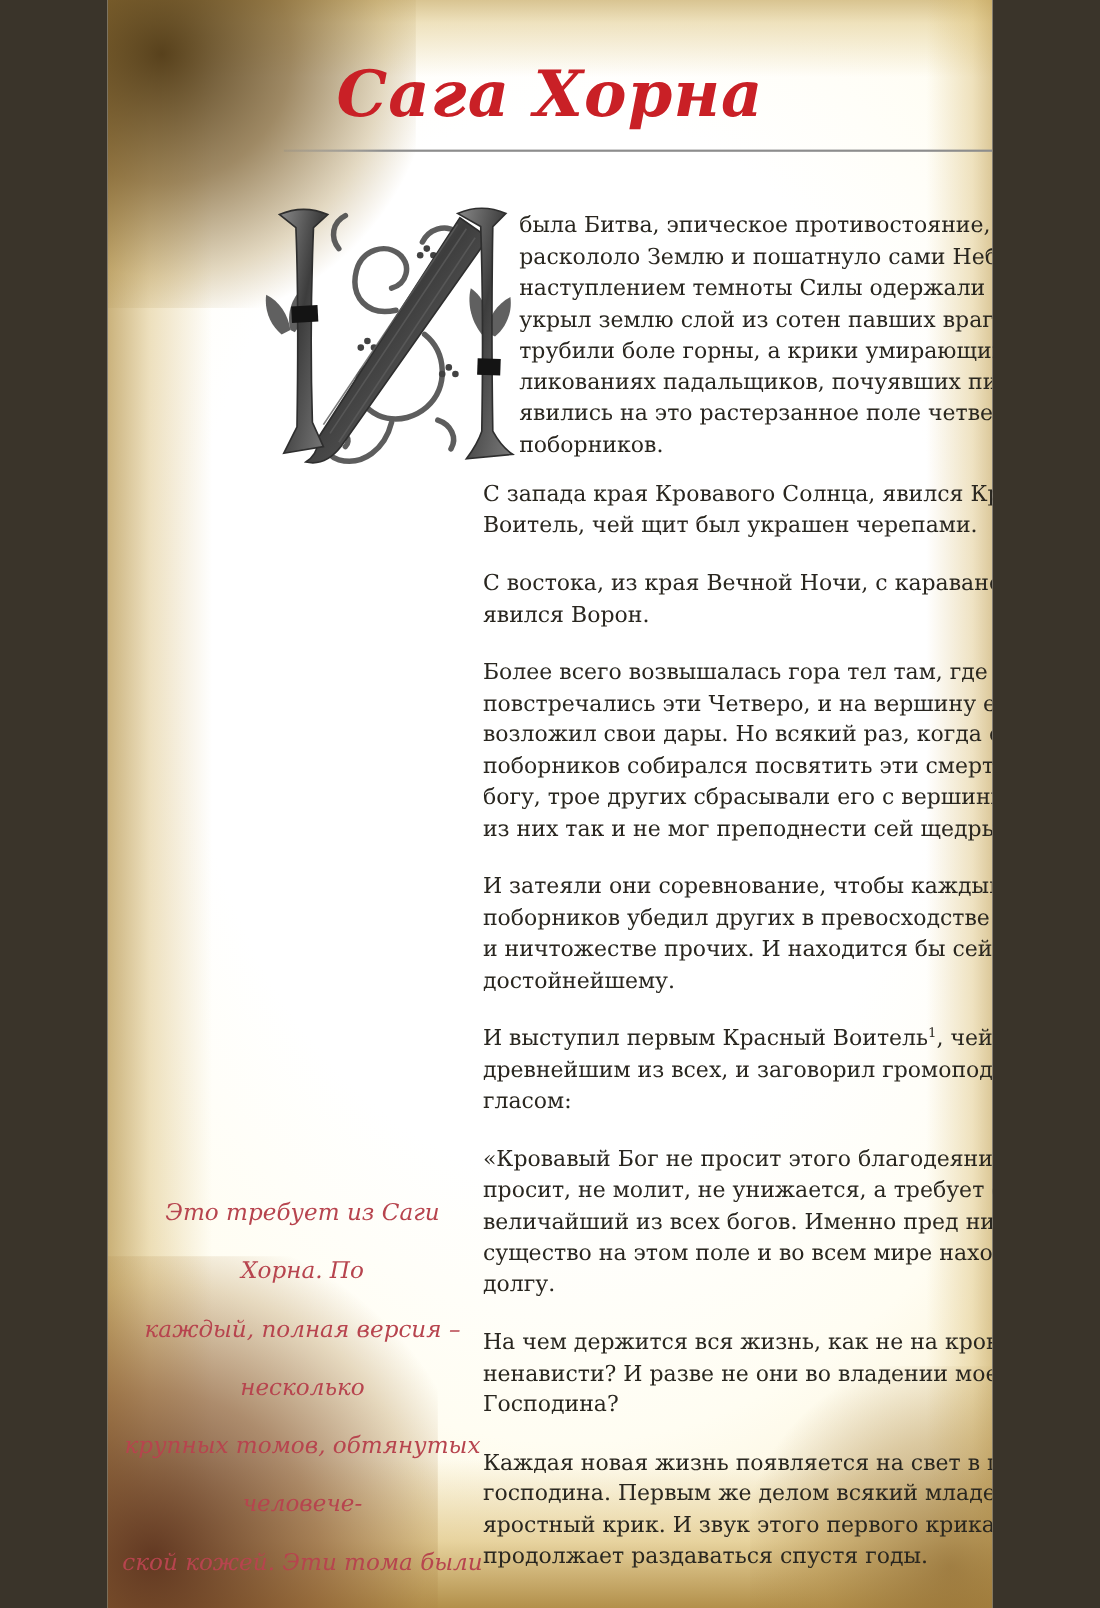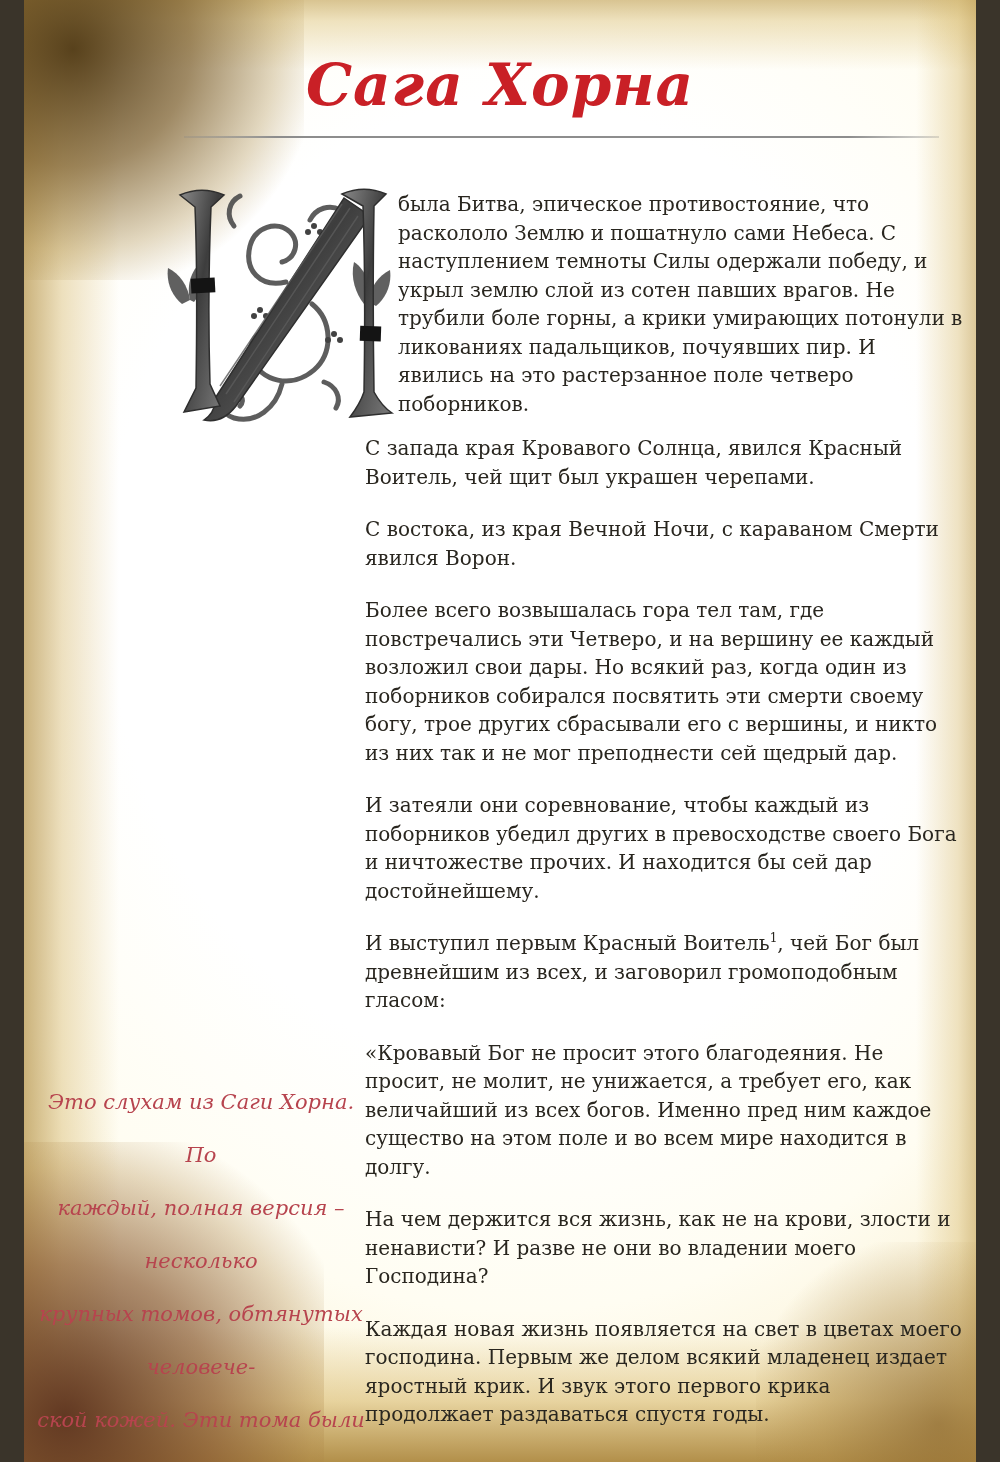--- a/index.html
+++ b/index.html
@@ -1,19 +1,19 @@
 <!DOCTYPE html>
 <html lang="ru"><head>
 <meta charset="utf-8">
 <style>
   * { margin:0; padding:0; box-sizing:border-box; }
   html, body { background:#3a342a; }
   .page {
     position:relative;
-    width:952px; height:1462px;
+    width:804px; height:1462px;
     margin:0 auto;
     overflow:hidden;
     font-family:"DejaVu Serif","Liberation Serif",serif;
     background-color:#fffef8;
     background-image:
       radial-gradient(120% 92% at 52% 40%,
         #ffffff 36%, #fffdf2 54%, #faf1d3 68%,
         #efdfa9 80%, #dcc076 92%, #c09d52 100%);
   }
   
@@ -148,20 +148,20 @@
     <p class="para">И затеяли они соревнование, чтобы каждый из поборников убедил других в превосходстве своего Бога и ничтожестве прочих. И находится бы сей дар достойнейшему.</p>
 
     <p class="para"><span>И выступил первым Красный Воитель</span><sup class="fn">1</sup><span>, чей Бог был древнейшим из всех, и заговорил громоподобным гласом:</span></p>
 
     <p class="para">«Кровавый Бог не просит этого благодеяния. Не просит, не молит, не унижается, а требует его, как величайший из всех богов. Именно пред ним каждое существо на этом поле и во всем мире находится в долгу.</p>
     <p class="para">На чем держится вся жизнь, как не на крови, злости и ненависти? И разве не они во владении моего Господина?</p>
     <p class="para">Каждая новая жизнь появляется на свет в цветах моего господина. Первым же делом всякий младенец издает яростный крик. И звук этого первого крика продолжает раздаваться спустя годы.</p>
   </div>
 
   <div class="margin-note">
-    <div>Это слухам из Саги Хорна. По</div>
+    <div>Это требует из Саги Хорна. По</div>
     <div>каждый, полная версия – несколько</div>
     <div>крупных томов, обтянутых человече-</div>
     <div>ской кожей. Эти тома были утеря-</div>
 
   </div>
 
 </div>
 
 </body></html>

